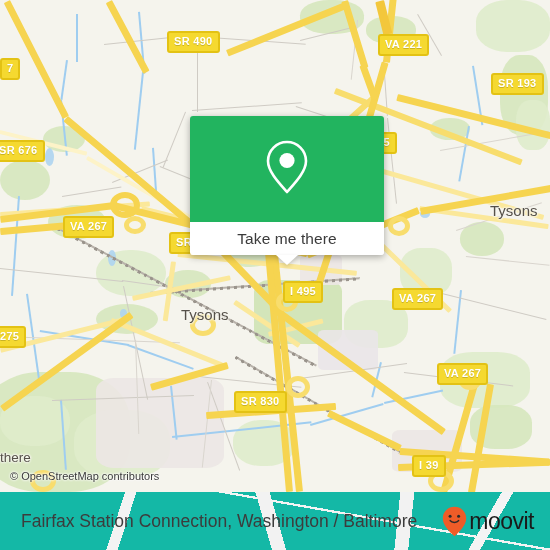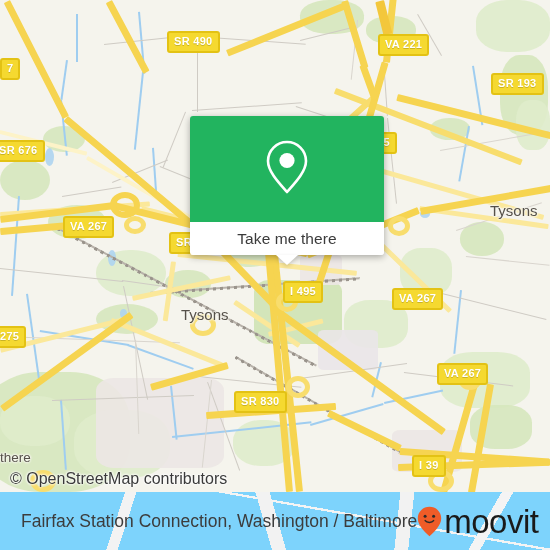--- a/index.html
+++ b/index.html
@@ -60,21 +60,21 @@
     color: #555049;
     font-size: 15px;
     white-space: nowrap;
     text-shadow: 1px 0 2px #f7f6f0, -1px 0 2px #f7f6f0, 0 1px 2px #f7f6f0, 0 -1px 2px #f7f6f0;
   }
   .place.sm { font-size: 13.5px; }
 
   
   #attrib {
     position: absolute; left: 10px; top: 470px;
-    font-size: 16px; color: #3a3a3a;
+    font-size: 11px; color: #3a3a3a;
     text-shadow: 0 0 3px #fff, 0 0 3px #fff, 0 0 2px #fff;
     white-space: nowrap;
   }
 
   
   #card {
     position: absolute; left: 190px; top: 116px; width: 194px; height: 139px;
     border-radius: 3px;
     box-shadow: 0 2px 7px rgba(0,0,0,.32);
     overflow: visible;
@@ -102,21 +102,21 @@
     width: 0; height: 0;
     border-left: 11px solid transparent;
     border-right: 11px solid transparent;
     border-top: 10px solid #ffffff;
     filter: drop-shadow(0 2px 2px rgba(0,0,0,.16));
   }
 
   
   #bottombar {
     position: absolute; left: 0; top: 492px; width: 550px; height: 58px;
-    background: #7dd3fc;
+    background: #14b8a6;
     display: flex; align-items: center; justify-content: space-between;
     overflow: hidden;
   }
   #bottombar::before {
     content: ""; position: absolute; inset: 0;
     background:
       linear-gradient(74deg, transparent 0 48%, #f2f2f2 48% 50.5%, transparent 50.5% 100%),
       linear-gradient(108deg, transparent 0 22%, #f3f3f3 22% 24%, transparent 24% 100%),
       linear-gradient(96deg, transparent 0 72%, #f2f2f2 72% 74.5%, transparent 74.5% 100%),
       linear-gradient(120deg, transparent 0 86%, #f4f4f4 86% 88%, transparent 88% 100%),
@@ -132,21 +132,21 @@
   }
   #brand {
     position: relative;
     margin-right: 16px;
     display: flex; align-items: center; gap: 2px;
   }
   #brand-pin {
     width: 25px; height: 31px; position: relative;
   }
   #brand-word {
-    font-size: 33px; line-height: 35px; color: #1a1a1a;
+    font-size: 23px; line-height: 35px; color: #1a1a1a;
     letter-spacing: -0.5px; font-weight: 400;
   }
 </style>
 </head>
 <body>
 
 <div id="app">
 
   <div id="map">
 

